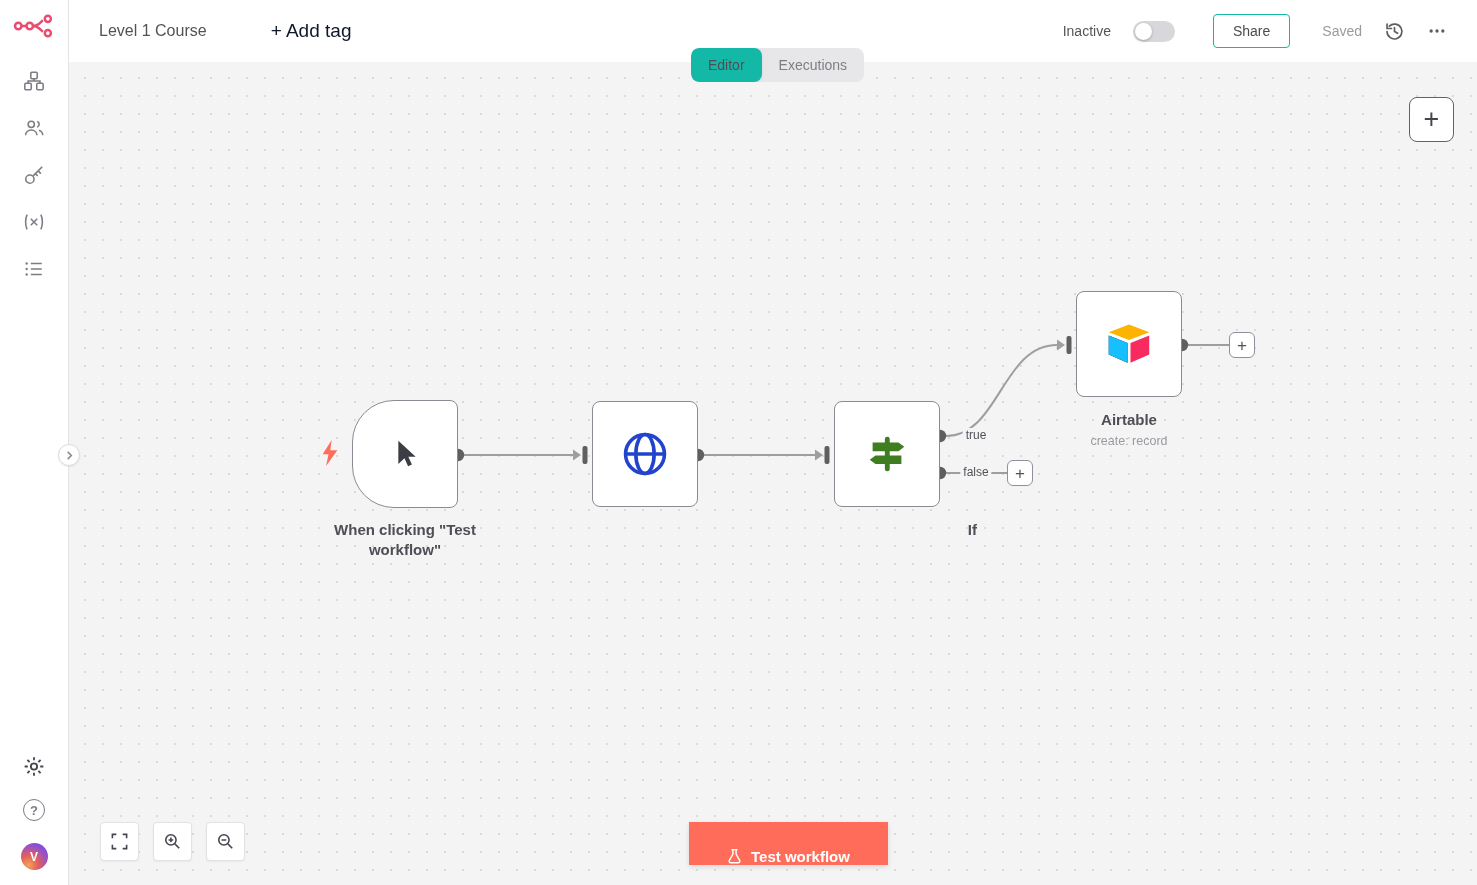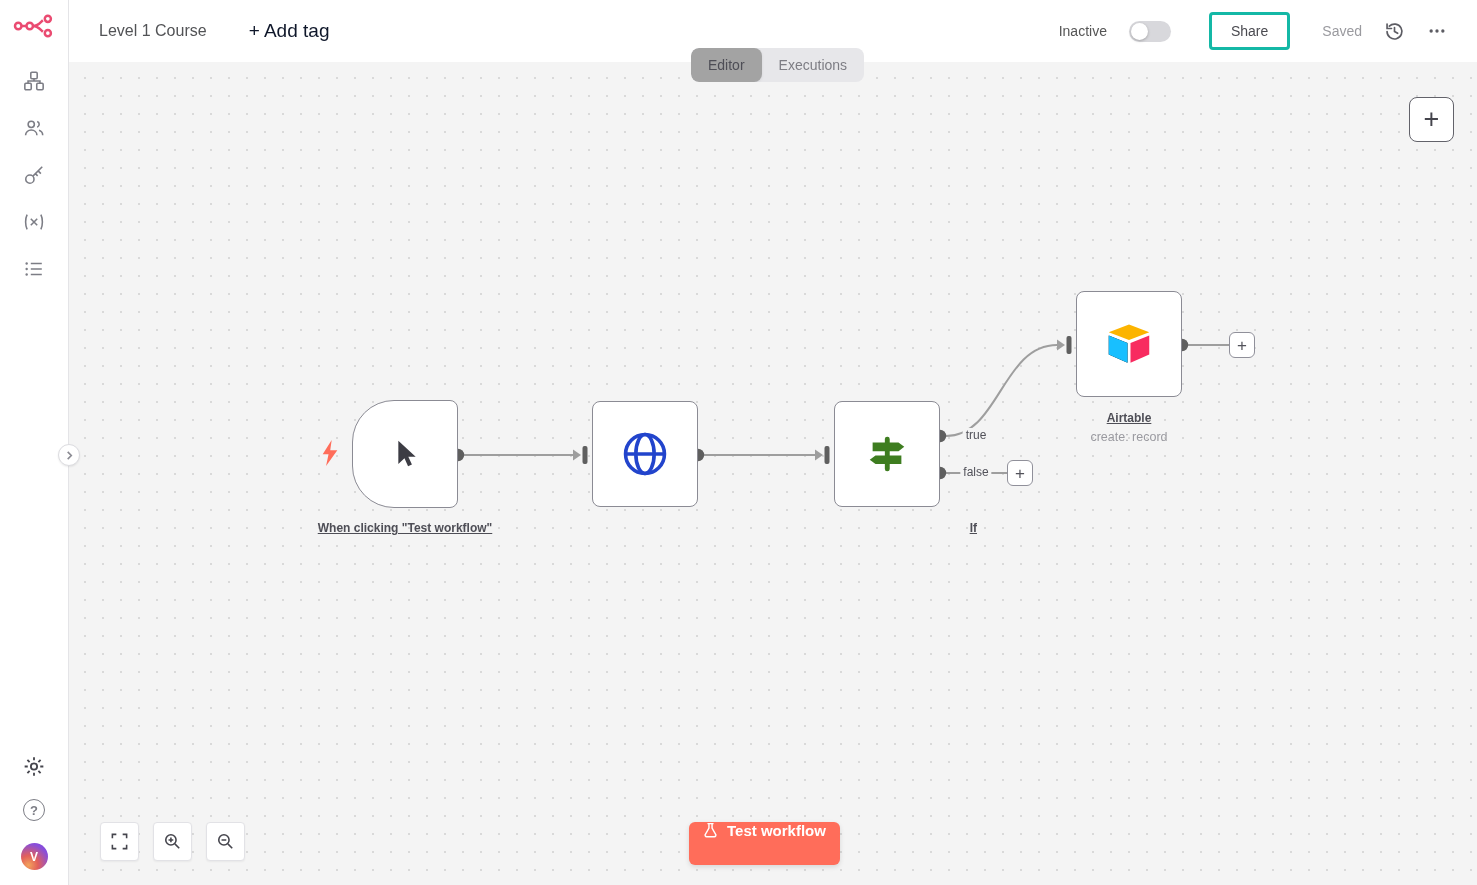--- a/index.html
+++ b/index.html
@@ -14,73 +14,73 @@
   .side-icon { width:22px; height:22px; display:flex; align-items:center; justify-content:center; cursor:pointer; }
   .side-bottom { margin-top:auto; display:flex; flex-direction:column; gap:22px; align-items:center; margin-bottom:15px; }
   .help-circle { width:22px; height:22px; border:1.6px solid #7c7d85; border-radius:50%;
     display:flex; align-items:center; justify-content:center; font-size:13px; font-weight:bold; color:#7c7d85; cursor:pointer; }
   .avatar { width:27px; height:27px; border-radius:50%; display:flex; align-items:center; justify-content:center;
     color:#fff; font-size:12px; font-weight:bold; cursor:pointer;
     background:radial-gradient(circle at 28% 82%, #f2a35c 0%, #e2605a 32%, #8a4fd8 72%, #7a3fe0 100%); }
 
   
   .topbar { position:absolute; left:69px; top:0; right:0; height:62px; background:#fff;
-    display:flex; align-items:center; padding:0 30px; z-index:20; }
+    display:flex; align-items:center; padding:0 30px; z-index:20;gap:22px; }
   .wf-title { font-size:16px; color:#525356; cursor:text; }
   .add-tag { margin-left:42px; font-size:19px; color:#0f172a; cursor:pointer; }
   .top-right { margin-left:auto; display:flex; align-items:center; gap:22px; }
   .status { font-size:14px; color:#555; }
   .toggle { width:42px; height:21px; border-radius:11px; background:#d8d8dc; position:relative; cursor:pointer; }
   .toggle .knob { position:absolute; left:2px; top:2px; width:17px; height:17px; border-radius:50%;
     background:#fff; box-shadow:0 1px 3px rgba(0,0,0,.25); }
-  .share { background:#fff; border:3px solid #14b8a6; border-radius:4px; padding:8px 19px;
+  .share { background:#fff; border:1px solid #14b8a6; border-radius:4px; padding:8px 19px;
     font-size:14px; color:#4a4a50; cursor:pointer; margin-left:16px; font-family:inherit; }
   .saved { font-size:14px; color:#9a9a9f; margin-left:10px; }
   .icon-btn { display:flex; align-items:center; justify-content:center; cursor:pointer; }
 
   
   .tabs { position:absolute; left:691px; top:48px; z-index:25; display:flex; background:#e7e7ea;
     border-radius:8px; overflow:hidden; }
   .tab { padding:9px 17px; font-size:14px; color:#7d7d84; cursor:pointer; white-space:nowrap; }
-  .tab.active { background:#a3a3a3; color:#4e4e56; border-radius:8px; box-shadow:0 1px 3px rgba(0,0,0,.08); }
+  .tab.active { background:#14b8a6; color:#4e4e56; border-radius:8px; box-shadow:0 1px 3px rgba(0,0,0,.08); }
 
   
   .canvas { position:absolute; left:69px; top:62px; width:1408px; height:823px;
     background-color:#f4f4f4;
     background-image:radial-gradient(circle, #d9d9d9 1.1px, transparent 1.1px);
     background-size:18px 18px; background-position:7px 7px; overflow:hidden; }
   .wires { position:absolute; left:0; top:0; pointer-events:none; }
 
   .node { position:absolute; width:106px; height:106px; background:#fff; border:1.6px solid #8b8b94;
     border-radius:8px; display:flex; align-items:center; justify-content:center; cursor:pointer; }
   .node.trigger { border-radius:42px 8px 8px 42px; height:108px; }
   .bolt { position:absolute; cursor:default; }
 
   .node-label { position:absolute; text-align:center; }
-  .nl-title { font-size:12px; font-weight:bold; color:#4e4e56; line-height:1.35;text-decoration:underline; }
+  .nl-title { font-size:15px; font-weight:bold; color:#4e4e56; line-height:1.35; }
   .nl-sub { font-size:12.5px; color:#9a9aa0; margin-top:4px; white-space:nowrap; }
 
   .branch-label { position:absolute; transform:translate(-50%,-50%); font-size:12px; color:#52525a;
     background:#f4f4f4; padding:0 3px; z-index:5; }
 
   .plus-sm { position:absolute; width:26px; height:26px; background:#fff; border:1.6px solid #90909a;
     border-radius:6px; display:flex; align-items:center; justify-content:center; font-size:17px;
     color:#52525a; cursor:pointer; line-height:1; }
   .plus-lg { position:absolute; left:1340px; top:35px; width:45px; height:45px; background:#fff;
     border:1.8px solid #62626a; border-radius:8px; display:flex; align-items:center; justify-content:center;
     font-size:27px; color:#44444c; cursor:pointer; line-height:1; }
 
   .zoom-bar { position:absolute; left:31px; top:760px; display:flex; gap:14px; }
   .zoom-btn { width:39px; height:39px; background:#fff; border:1px solid #e2e2e6; border-radius:4px;
     display:flex; align-items:center; justify-content:center; cursor:pointer; box-shadow:0 1px 2px rgba(0,0,0,.05); }
   .zoom-btn + .zoom-btn { margin-left:0; }
 
-  .test-btn { position:absolute; left:620px; top:760px; height:43px; padding:0 14px; border:none;
-    border-radius:6px; background:#ff6d5a; color:#fff; font-size:15px; font-weight:bold;
-    display:flex; align-items:flex-start; gap:9px; cursor:pointer; font-family:inherit;
+  .test-btn { position:absolute; left:620px; top:760px; height:43px; padding:0 38px; border:none;
+    border-radius:0; background:#ff6d5a; color:#fff; font-size:15px; font-weight:bold;
+    display:flex; align-items:flex-end; gap:9px; cursor:pointer; font-family:inherit;
     box-shadow:0 2px 5px rgba(0,0,0,.12); }
 
   .collapse-btn { position:absolute; left:58px; top:444px; width:22px; height:22px; border-radius:50%;
     background:#fff; border:1px solid #dcdce0; z-index:40; display:flex; align-items:center;
     justify-content:center; cursor:pointer; box-shadow:0 1px 2px rgba(0,0,0,.08); }
 </style>
 </head>
 <body>
 
 <div class="sidebar">

